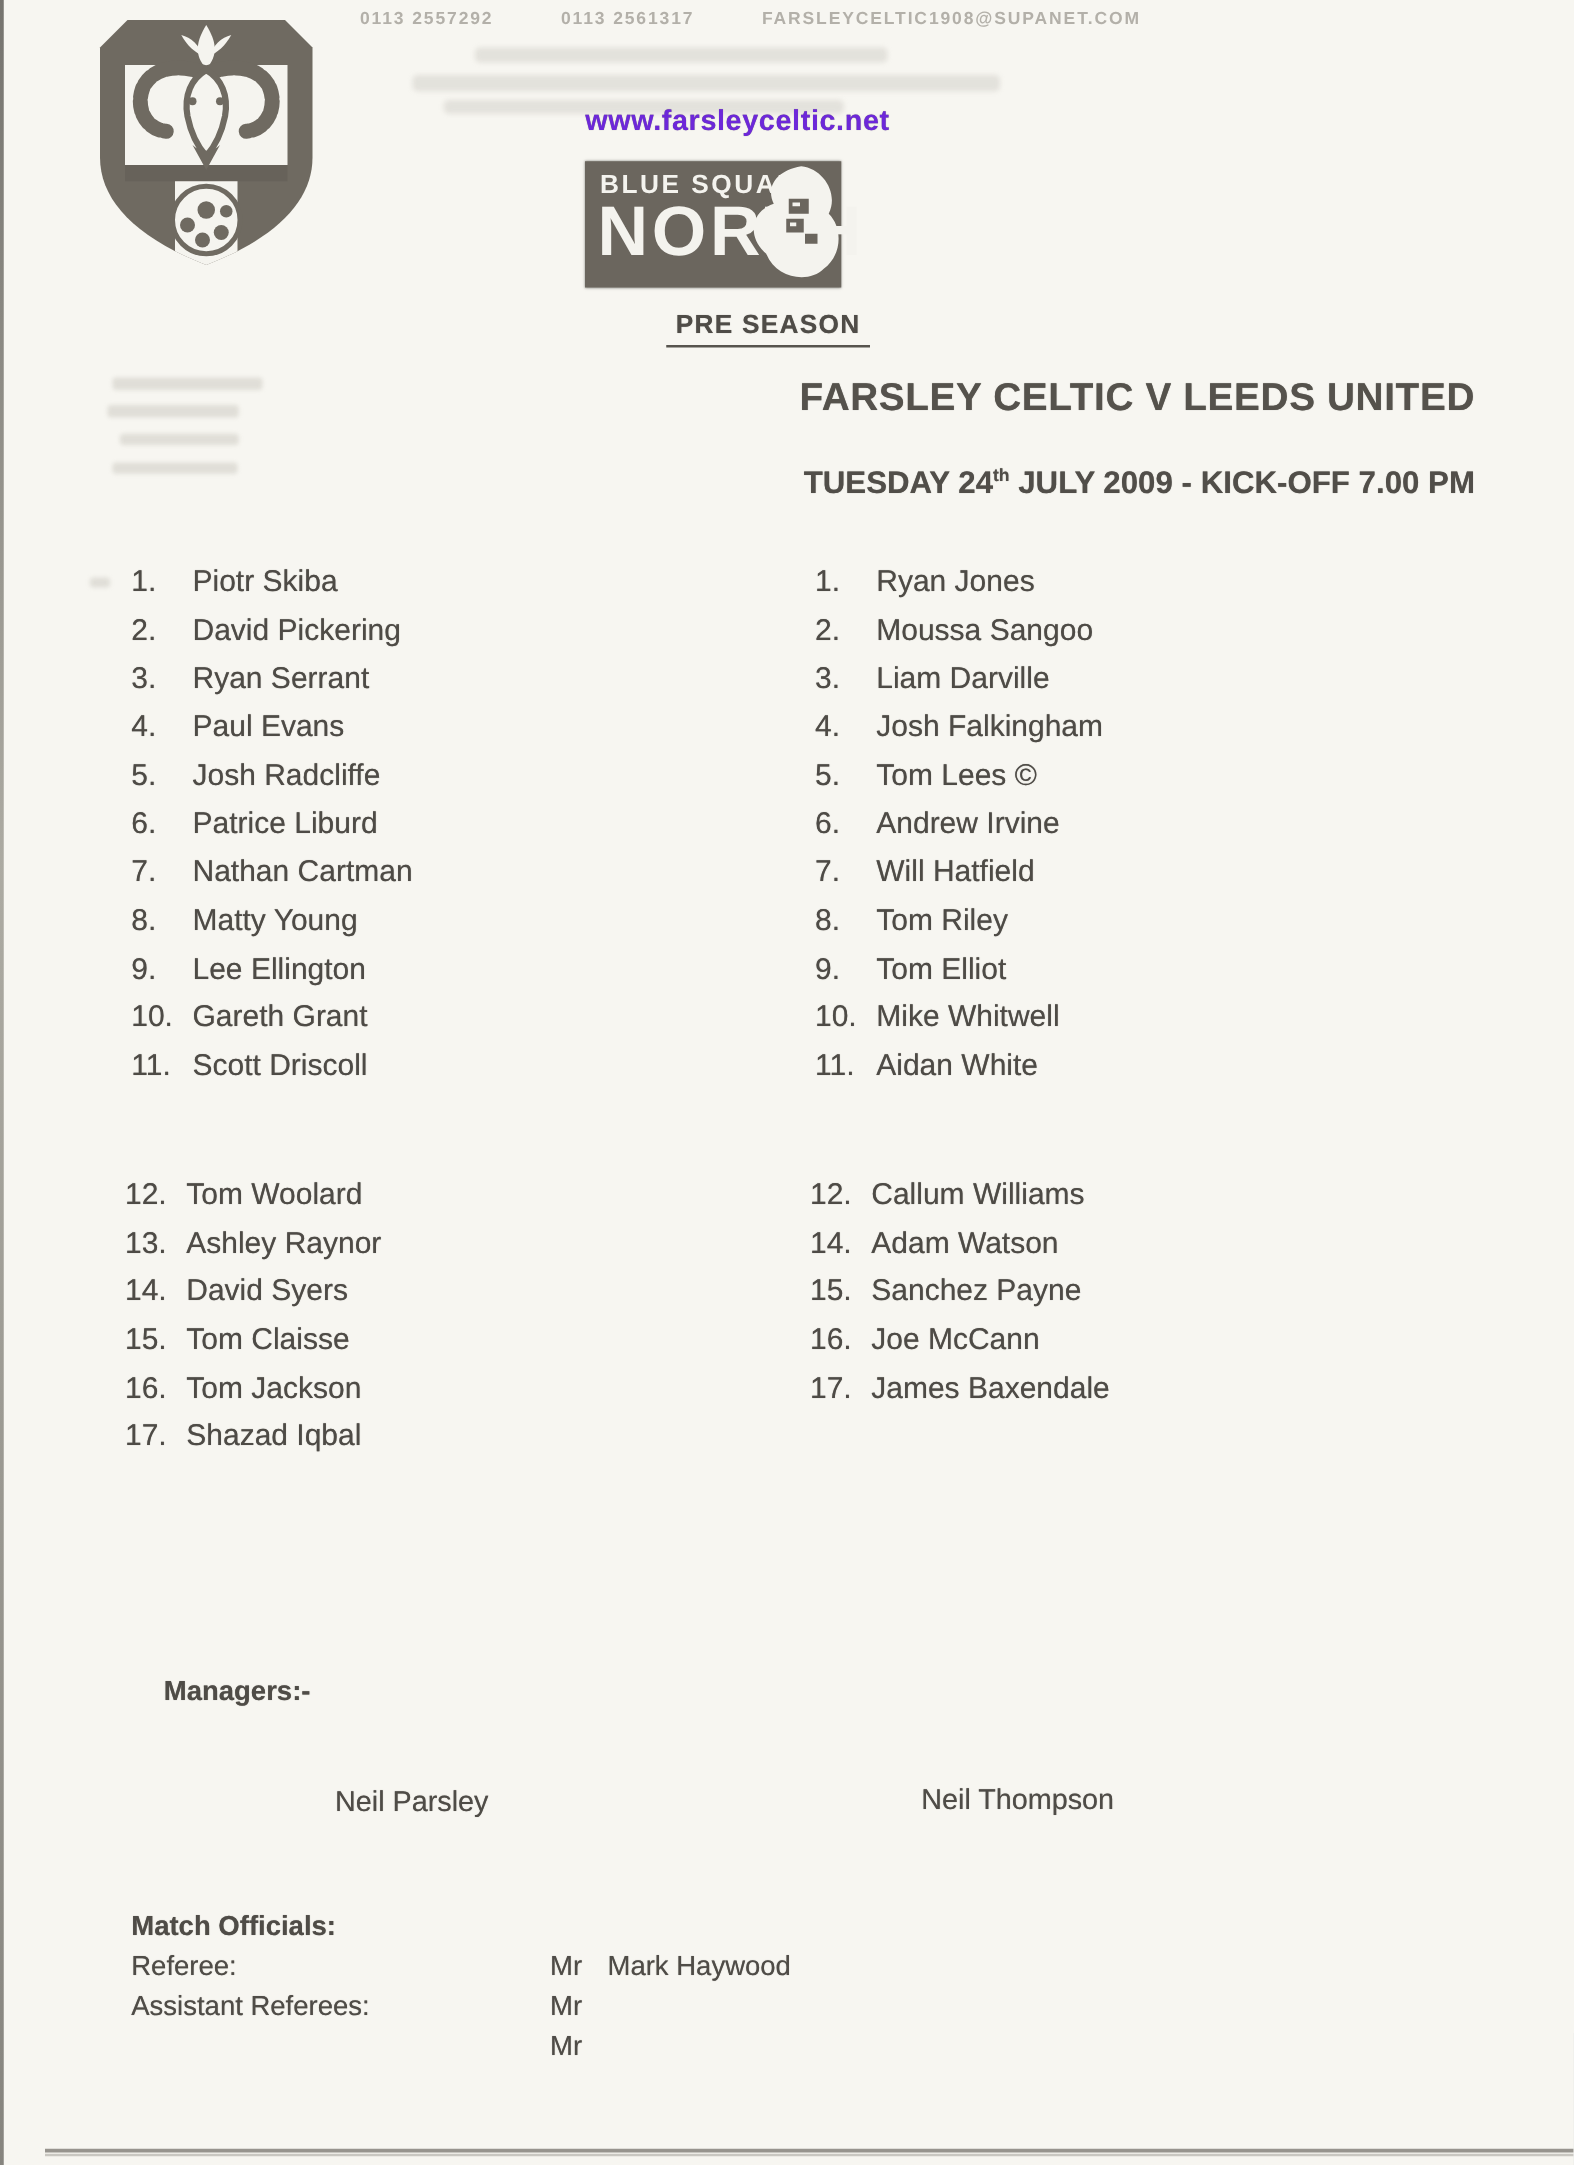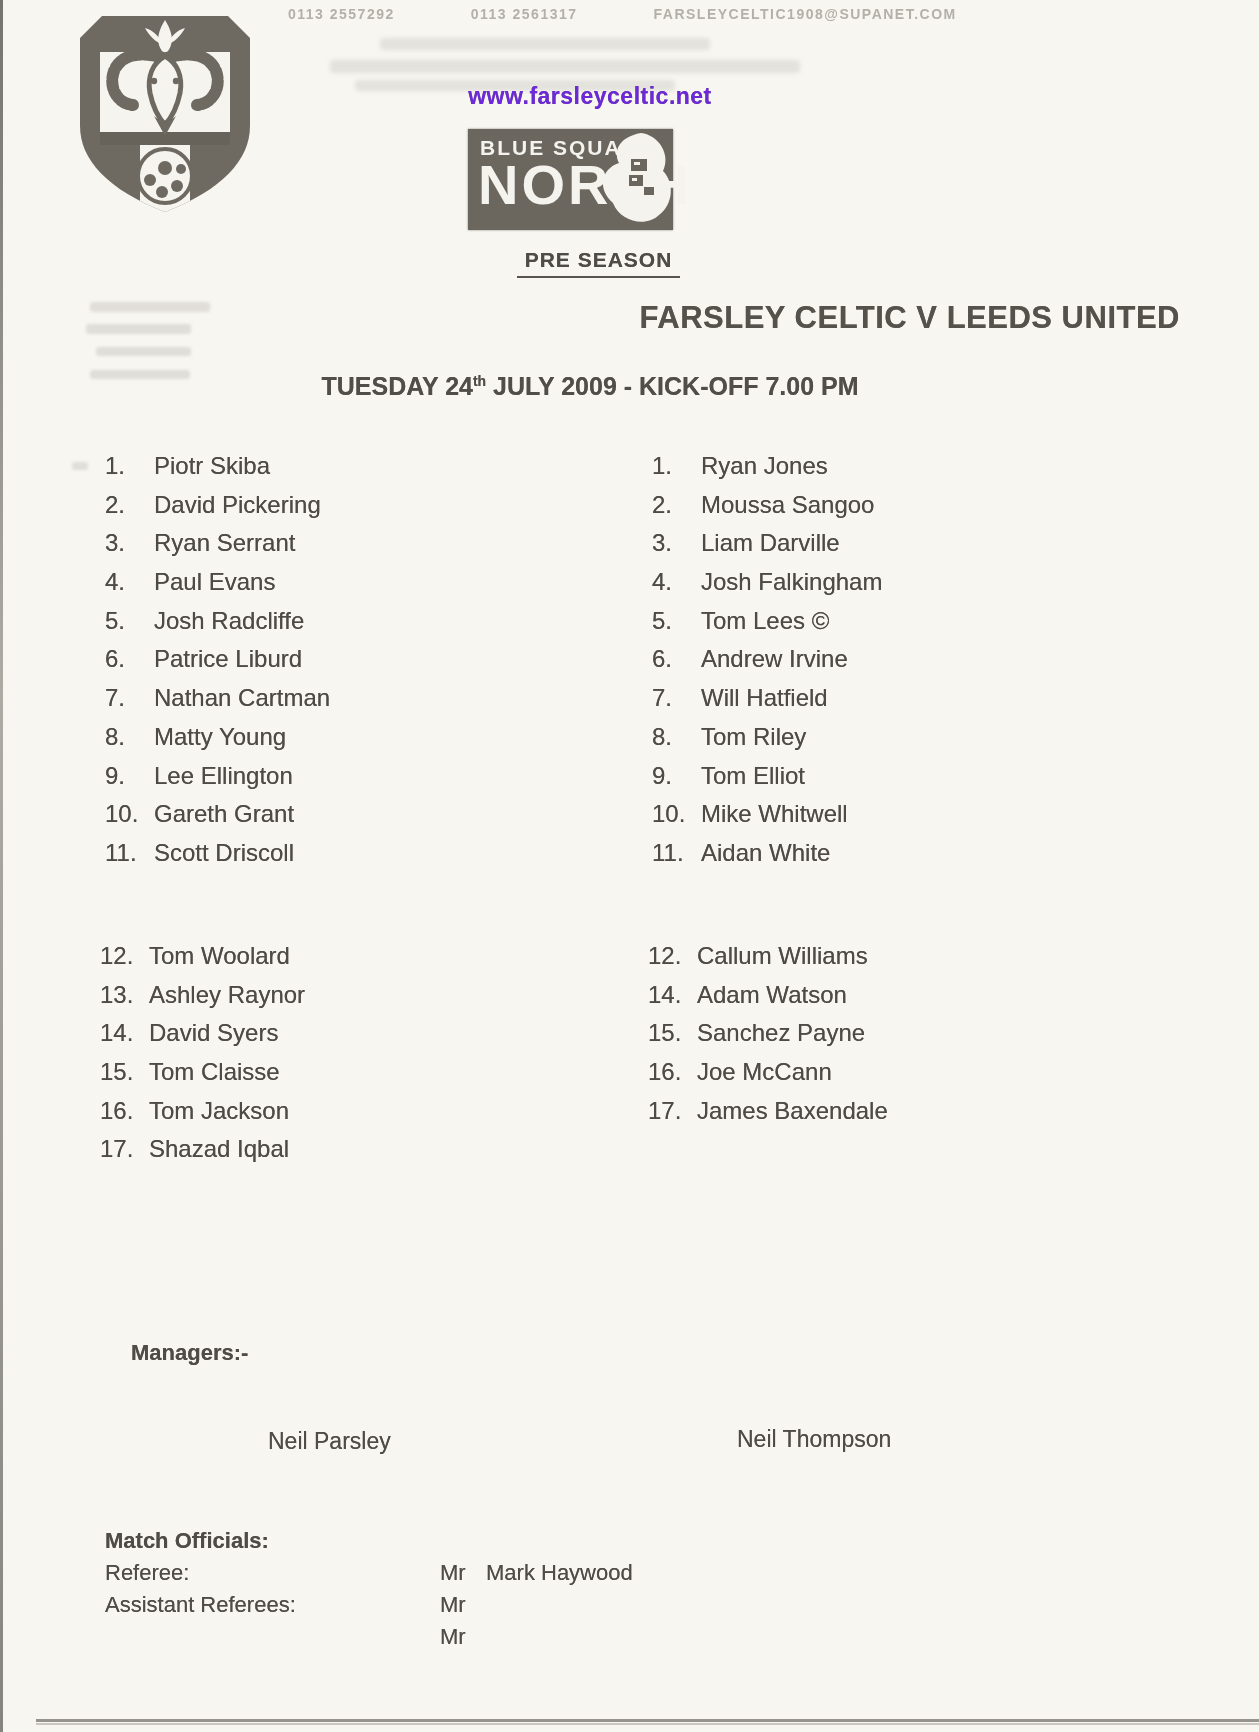--- a/index.html
+++ b/index.html
@@ -7,45 +7,45 @@
   .page{
     position:relative; width:1259px; height:1732px; background:#f7f6f1;
     color:#4f4c47; overflow:hidden;
   }
   .left-edge{ position:absolute; left:0; top:0; width:3px; height:100%;
     background:linear-gradient(#55534e,#9a988f 40%,#6a6862); opacity:.8; }
 
   
   .contact{ position:absolute; left:288px; top:6px; width:680px;
     color:#b3b0a9; font-size:14px; font-weight:bold; letter-spacing:1.5px;
-    display:flex; gap:76px; white-space:nowrap; filter:blur(.4px); }
+    display:flex; gap:54px; white-space:nowrap; filter:blur(.4px); }
   .smudge{ position:absolute; background:rgba(158,155,146,.22); filter:blur(2px); border-radius:4px; }
   .ghost{ position:absolute; background:rgba(165,162,152,.28); filter:blur(1.6px); border-radius:3px; }
 
   
   .crest{ position:absolute; left:70px; top:8px; }
 
   
   .website{ position:absolute; left:395px; top:83px; width:390px; text-align:center;
     font-size:23px; font-weight:bold; color:#6d28d9; letter-spacing:.5px; }
   .badge{ position:absolute; left:468px; top:129px; width:205px; height:101px;
     background:#6b665e; box-shadow:0 0 2px rgba(60,58,52,.6); }
   .badge-line1{ position:absolute; left:12px; top:7px; font-size:21px; font-weight:bold;
     color:#f4f3ee; letter-spacing:2px; }
   .badge-line2{ position:absolute; left:10px; top:28px; font-size:56px; font-weight:800;
     color:#f4f3ee; letter-spacing:3px; line-height:1; }
   .badge-blob{ position:absolute; right:-2px; top:2px; }
 
   
-  .pre-season{ position:absolute; left:0; top:248px; width:1180px; text-align:center;padding-left:17px; }
+  .pre-season{ position:absolute; left:16px; top:248px; width:1180px; text-align:center;padding-left:17px; }
   .pre-season span{ display:inline-block; font-size:21px; font-weight:bold; letter-spacing:1px;
     border-bottom:2px solid #57544e; padding:0 8px 4px 8px; }
   .match-title{ position:absolute; left:0; top:300px; width:1180px; text-align:right;
     font-size:31px; font-weight:bold; letter-spacing:.5px; color:#55524c; }
-  .date-line{ position:absolute; left:0; top:372px; width:1180px; text-align:center;
+  .date-line{ position:absolute; left:0; top:372px; width:1180px; text-align:right;
     font-size:25px; font-weight:bold; color:#514e49; }
   .date-line sup{ font-size:14px; vertical-align:super; }
 
   
   ul.players{ position:absolute; list-style:none; }
   ul.players li{ height:38.7px; display:flex; align-items:flex-start; font-size:24px; color:#4e4b46; }
   ul.players .num{ width:49px; flex:0 0 49px; }
   .home-starters{ left:105px; top:452px; }
   .home-subs{ left:100px; top:942px; }
   .away-starters{ left:652px; top:452px; }

